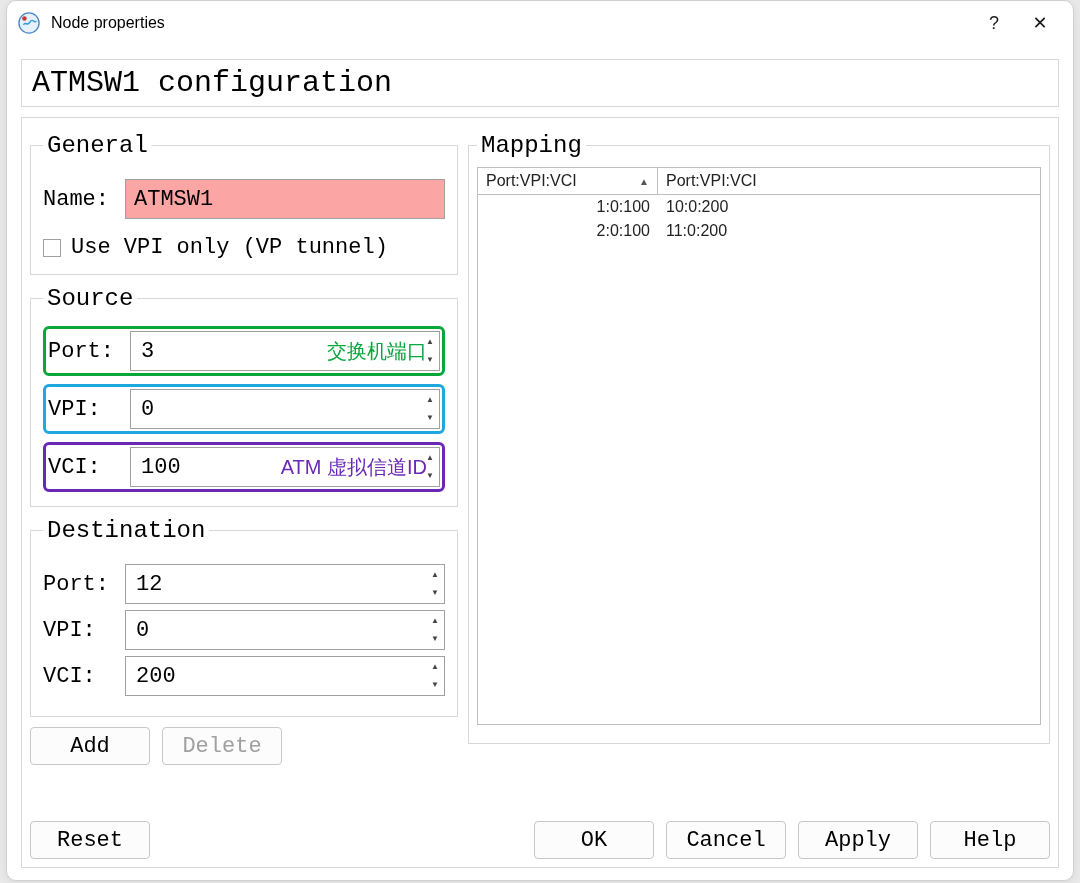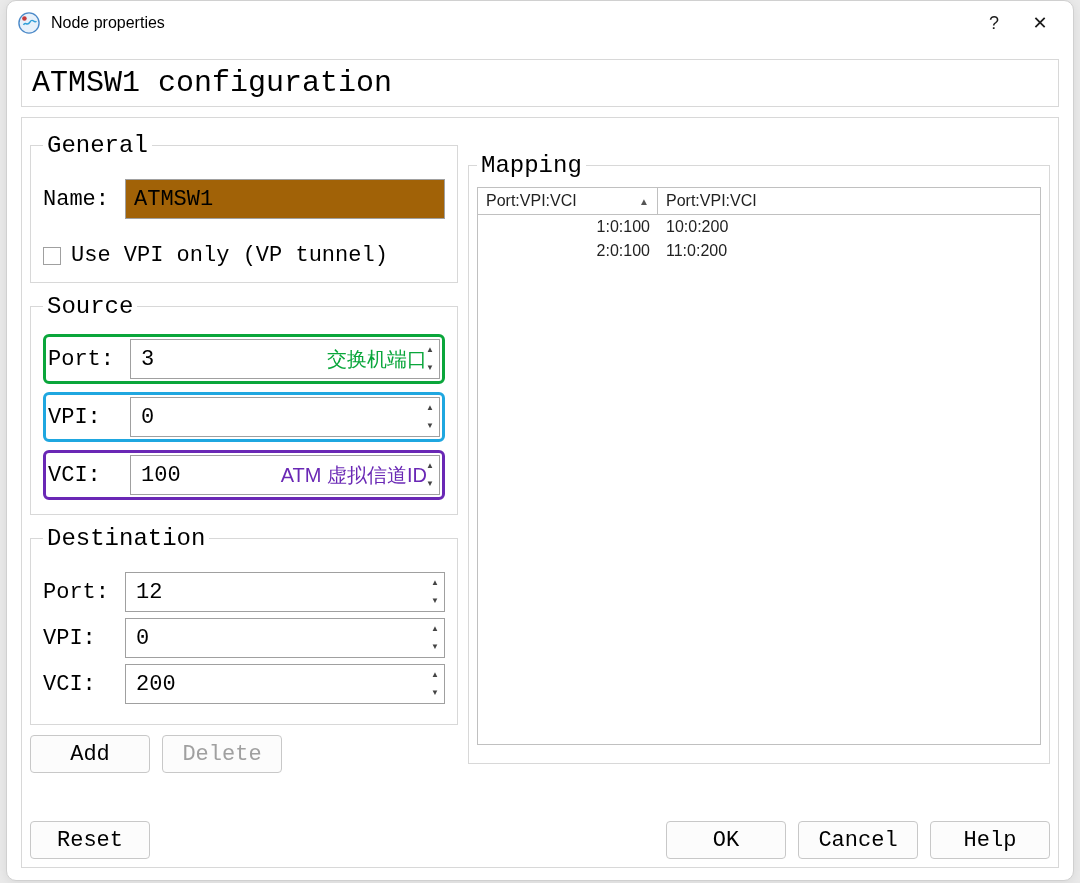--- a/index.html
+++ b/index.html
@@ -108,21 +108,21 @@
     min-width: 72px;
   }
 
   .textbox {
     flex: 1 1 auto;
     height: 40px;
     border: 1px solid var(--field-border);
     padding: 4px 8px;
     font-family: "Consolas", "Menlo", "Courier New", monospace;
     font-size: 22px;
-    background: #a16207;
+    background: #fca5a5;
   }
 
   .spinbox {
     position: relative;
     flex: 1 1 auto;
     height: 40px;
     border: 1px solid var(--field-border);
     background: #fff;
     display: flex;
     align-items: center;
@@ -162,21 +162,21 @@
     border-radius: 6px;
   }
   .anno-wrap.green  { border-color: var(--anno-green); }
   .anno-wrap.blue   { border-color: var(--anno-blue); }
   .anno-wrap.purple { border-color: var(--anno-purple); }
 
   .checkbox-row {
     display: flex; align-items: center;
     font-family: "Consolas", "Menlo", "Courier New", monospace;
     font-size: 22px;
-    margin-top: 24px;
+    margin-top: 16px;
   }
   .checkbox-box {
     width: 18px; height: 18px;
     border: 1px solid var(--field-border);
     margin-right: 10px;
     background: #fff;
   }
 
   .btn {
     height: 38px;
@@ -190,21 +190,20 @@
     border-radius: 4px;
   }
   .btn.disabled { color: var(--disabled); }
   .btn.underline-first::first-letter { text-decoration: underline; }
   .btn-row { display: flex; gap: 12px; margin-top: 4px; }
 
   .group.mapping {
     height: 612px;
     position: relative;
     padding: 8px;
-    margin-top: 20px;
   }
   .table-wrap {
     border: 1px solid var(--field-border-light);
     height: 558px;
     background: #fff;
     display: flex; flex-direction: column;
   }
   .thead {
     display: flex;
     border-bottom: 1px solid var(--field-border-light);
@@ -386,17 +385,18 @@
             </div>
           </fieldset>
         </div>
       </div>
 
       <div class="footer">
         <div class="btn underline-first">Reset</div>
         <span class="spacer"></span>
         <div class="btn">OK</div>
         <div class="btn">Cancel</div>
+        <div class="btn underline-first">Apply</div>
         <div class="btn underline-first">Help</div>
       </div>
     </div>
   </div>
 </div>
 
 </body></html>

